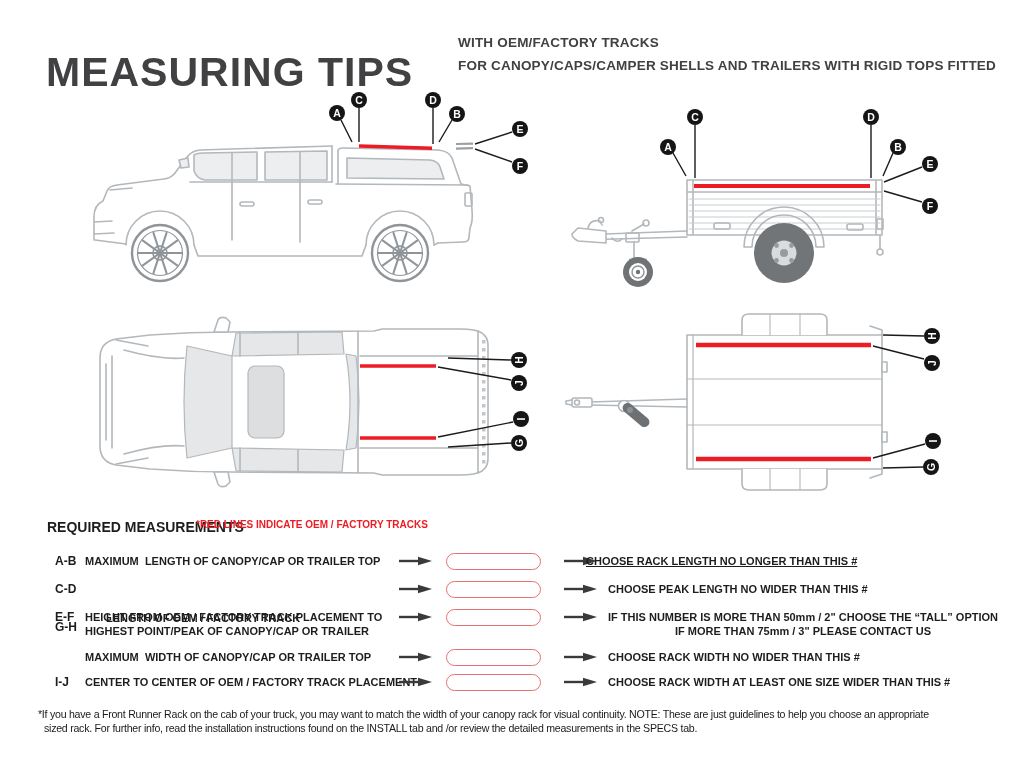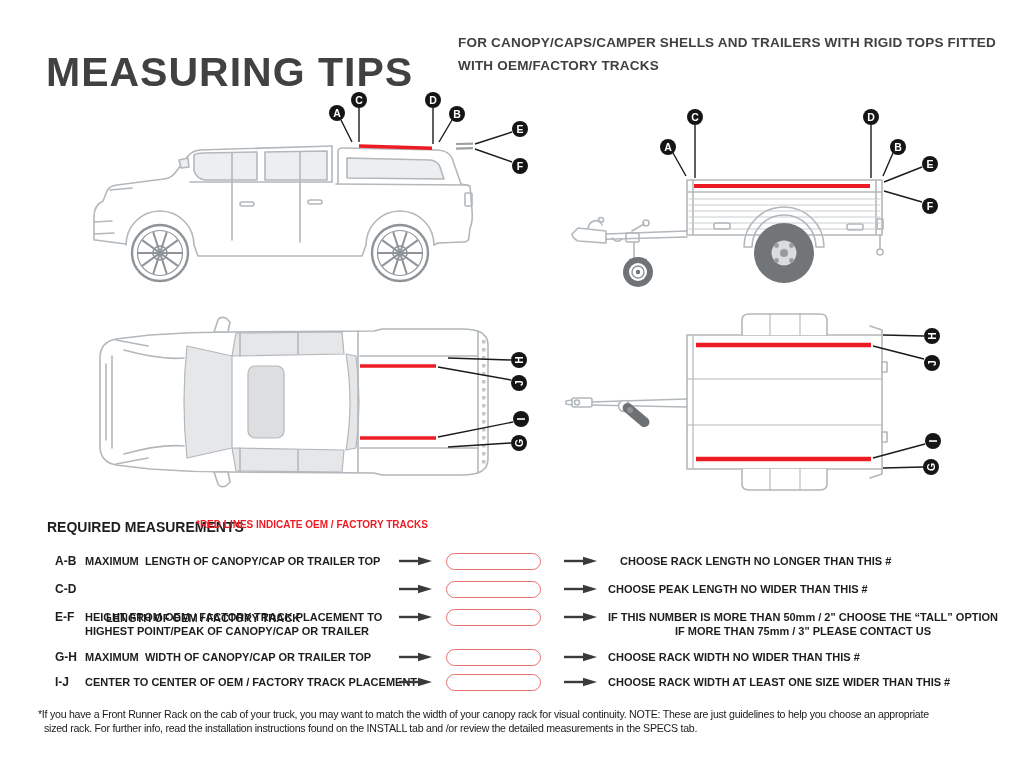--- a/index.html
+++ b/index.html
@@ -33,22 +33,22 @@
   svg { overflow:visible; }
   .badge-letter { font-family:"Liberation Sans", sans-serif; font-size:10.5px; font-weight:bold; fill:#ffffff; }
 </style>
 </head>
 <body>
 
 <div class="page">
 
   <h1 class="abs title">MEASURING TIPS</h1>
   <div class="abs subtitle">
+    <div>WITH OEM/FACTORY TRACKS</div>
     <div>FOR CANOPY/CAPS/CAMPER SHELLS AND TRAILERS WITH RIGID TOPS FITTED</div>
-    <div>WITH OEM/FACTORY TRACKS</div>
   </div>
 
   <svg class="diagram" style="left:80px; top:90px;" width="460" height="205" viewBox="0 0 460 205">
     <g stroke="#b3b8bc" stroke-width="1.6" fill="none" stroke-linecap="round" stroke-linejoin="round">
       <path d="M14,150 L14,127 Q14,115 23,111 L27,101 Q29,96 37,95 L84,89 C91,88 94,85 98,79 L108,66 Q112,61 120,60 L252,56"></path>
       <path d="M14,144 L34,143 M14,132 L32,131 M30,100 L52,98"></path>
       <path d="M114,65 Q117,63 123,63 L177,62 L177,90 L125,90 Q117,89 114,81 Z" fill="#eceef0"></path>
       <path d="M185,62 L247,61 L247,90 L185,90 Z" fill="#eceef0"></path>
       <path d="M99,70 L108,68 L109,77 L101,78 Z" fill="#eceef0"></path>
       <path d="M110,92 L252,92 M152,63 L152,150 M220,62 L220,152"></path>
@@ -293,21 +293,21 @@
           <polygon points="19,0.8 33,5 19,9.2" fill="#3a3a3c"></polygon>
         </svg>
       </span>
     <span class="abs m-box" style="left:446px; top:553px;"></span>
     <span class="abs" style="left:564px; top:556px;">
         <svg class="arrow-svg" width="34" height="10">
           <line x1="0" y1="5" x2="21" y2="5" stroke="#3a3a3c" stroke-width="2.4"></line>
           <polygon points="19,0.8 33,5 19,9.2" fill="#3a3a3c"></polygon>
         </svg>
       </span>
-    <span class="abs m-guide" style="left:620px; top:555px;">CHOOSE RACK LENGTH NO LONGER THAN THIS #</span>
+    <span class="abs m-guide" style="left:586px; top:555px;text-decoration:underline;">CHOOSE RACK LENGTH NO LONGER THAN THIS #</span>
   </div>
 
   <div>
     <span class="abs m-code" style="left:55px;  top:582px;">C-D</span>
     <span class="abs m-desc" style="left:85px;  top:612px;padding-left:21px;">LENGTH OF OEM / FACTORY TRACK</span>
     <span class="abs" style="left:399px; top:584px;">
         <svg class="arrow-svg" width="34" height="10">
           <line x1="0" y1="5" x2="21" y2="5" stroke="#3a3a3c" stroke-width="2.4"></line>
           <polygon points="19,0.8 33,5 19,9.2" fill="#3a3a3c"></polygon>
         </svg>
@@ -337,21 +337,21 @@
         <svg class="arrow-svg" width="34" height="10">
           <line x1="0" y1="5" x2="21" y2="5" stroke="#3a3a3c" stroke-width="2.4"></line>
           <polygon points="19,0.8 33,5 19,9.2" fill="#3a3a3c"></polygon>
         </svg>
       </span>
     <span class="abs m-guide" style="left:608px; top:611px;text-align:center;">IF THIS NUMBER IS MORE THAN 50mm / 2" CHOOSE THE “TALL” OPTION
 IF MORE THAN 75mm / 3" PLEASE CONTACT US</span>
   </div>
 
   <div>
-    <span class="abs m-code" style="left:55px;  top:650px;">G-H</span>
+    <span class="abs m-code" style="left:55px;  top:620px;">G-H</span>
     <span class="abs m-desc" style="left:85px;  top:651px;">MAXIMUM  WIDTH OF CANOPY/CAP OR TRAILER TOP</span>
     <span class="abs" style="left:399px; top:652px;">
         <svg class="arrow-svg" width="34" height="10">
           <line x1="0" y1="5" x2="21" y2="5" stroke="#3a3a3c" stroke-width="2.4"></line>
           <polygon points="19,0.8 33,5 19,9.2" fill="#3a3a3c"></polygon>
         </svg>
       </span>
     <span class="abs m-box" style="left:446px; top:649px;"></span>
     <span class="abs" style="left:564px; top:652px;">
         <svg class="arrow-svg" width="34" height="10">

